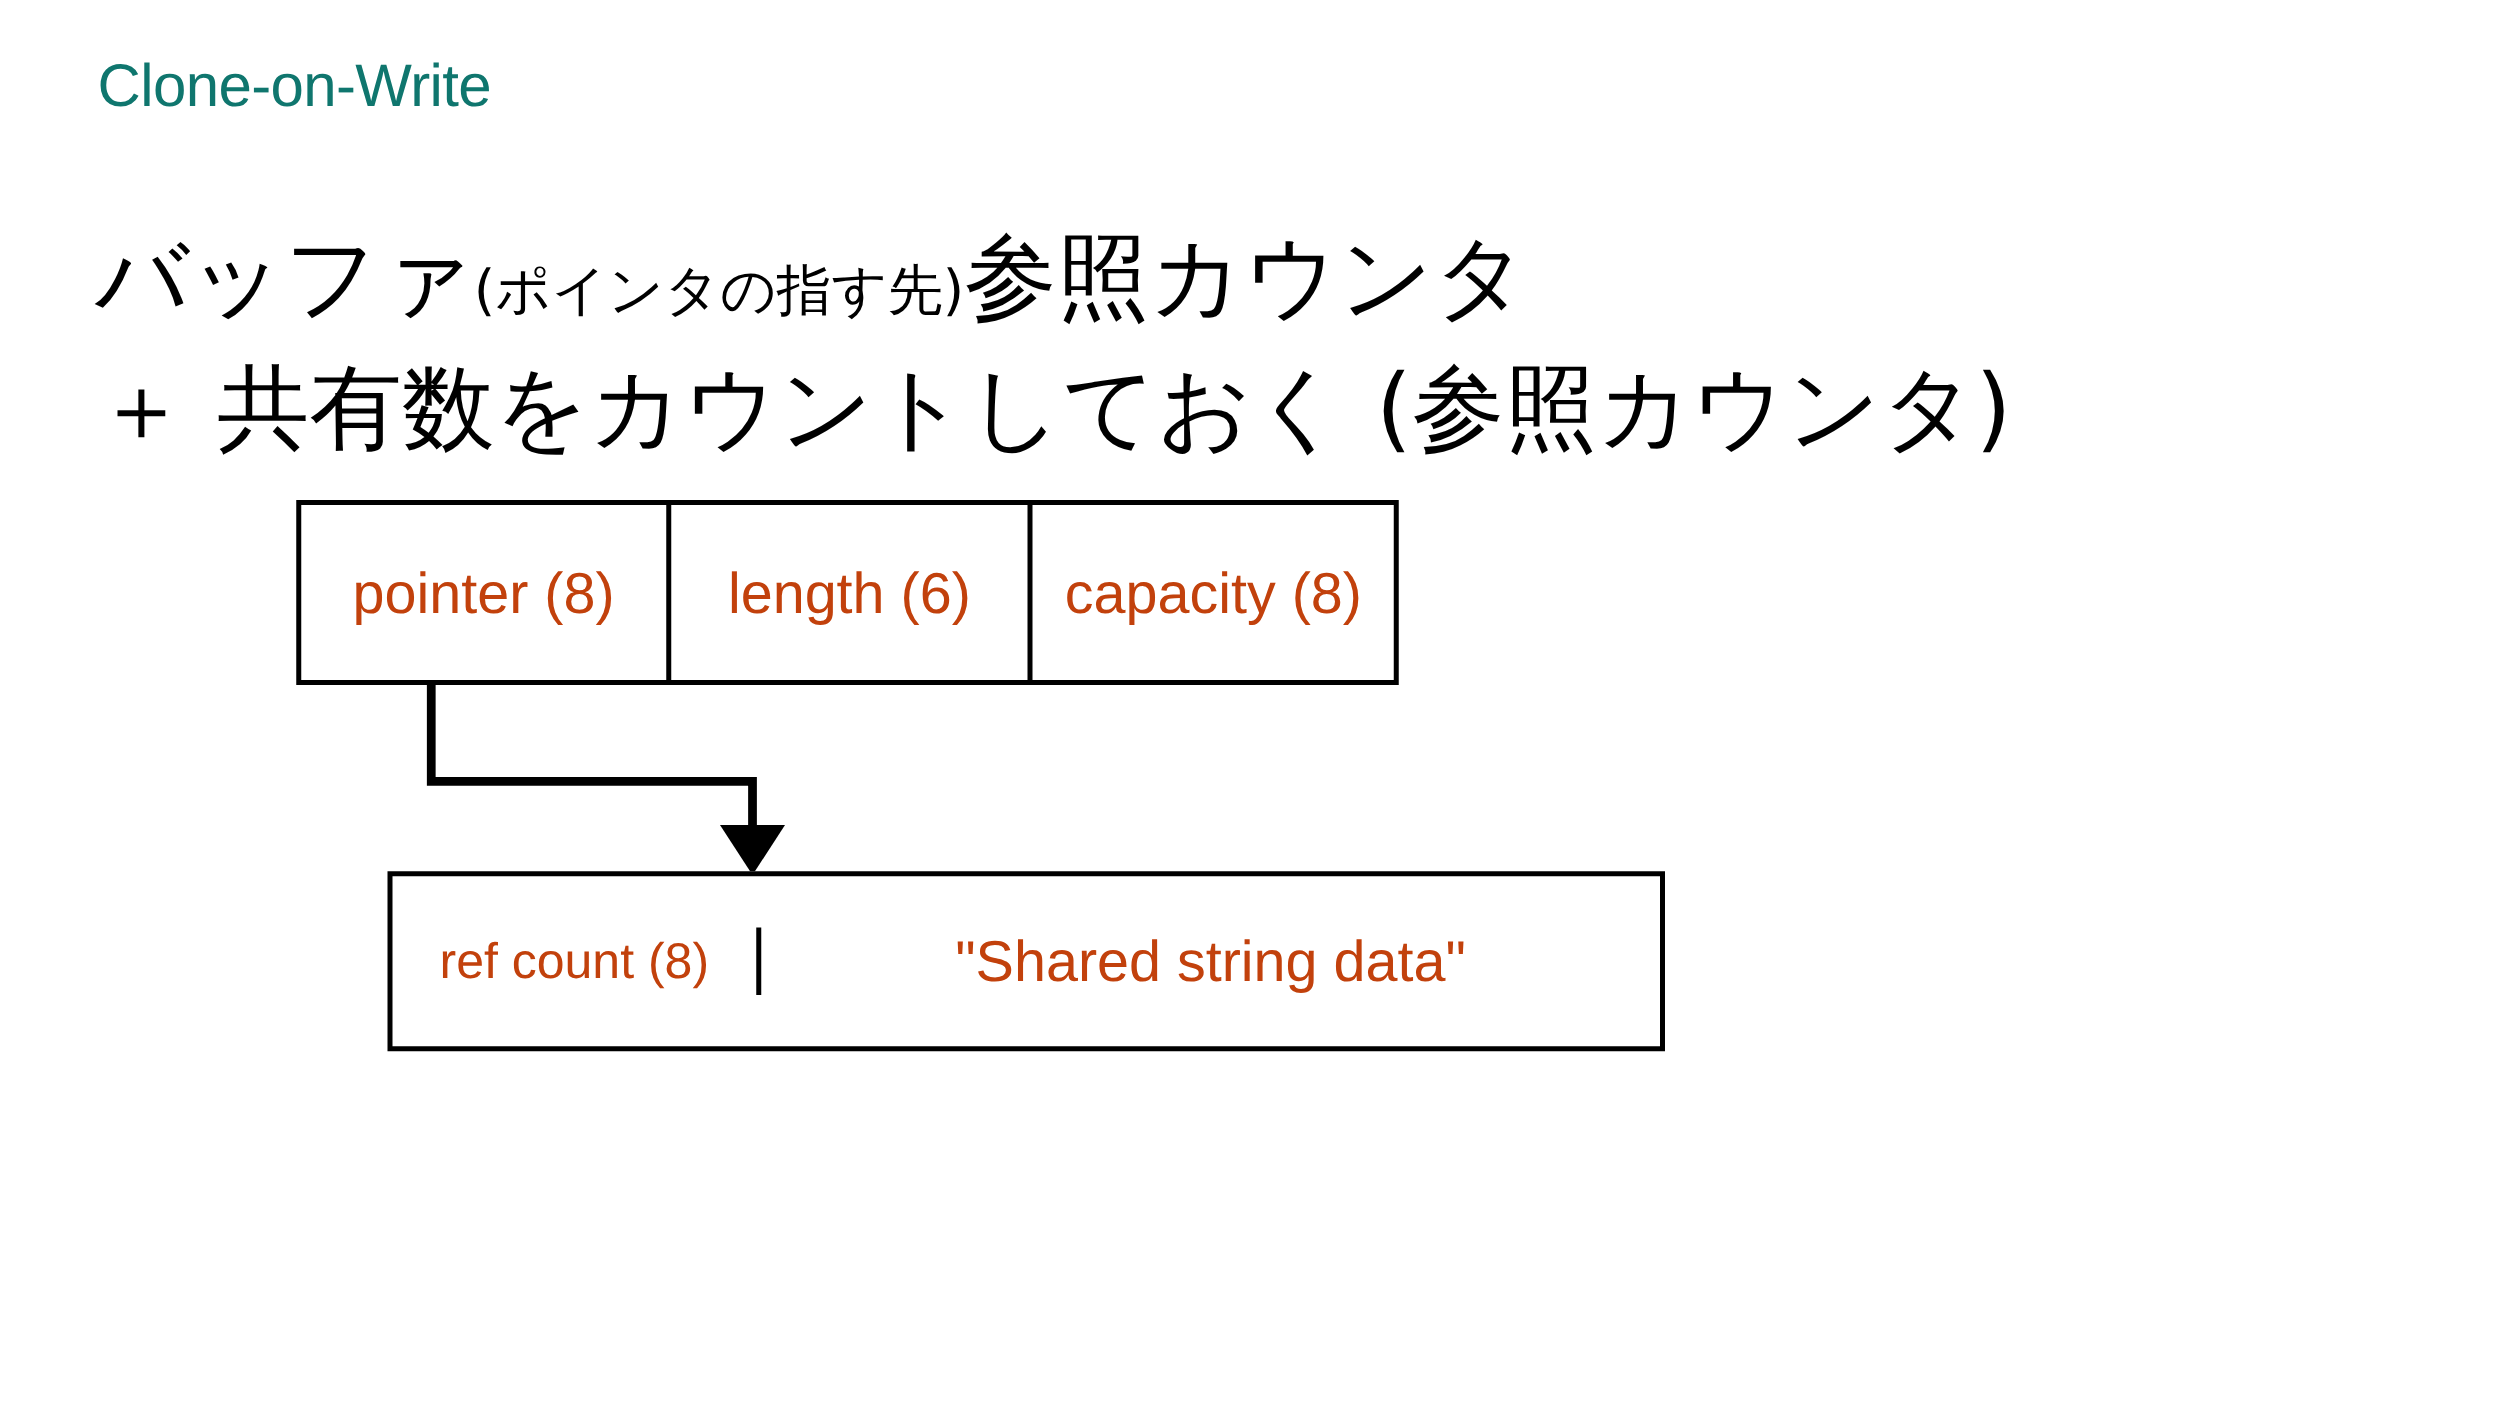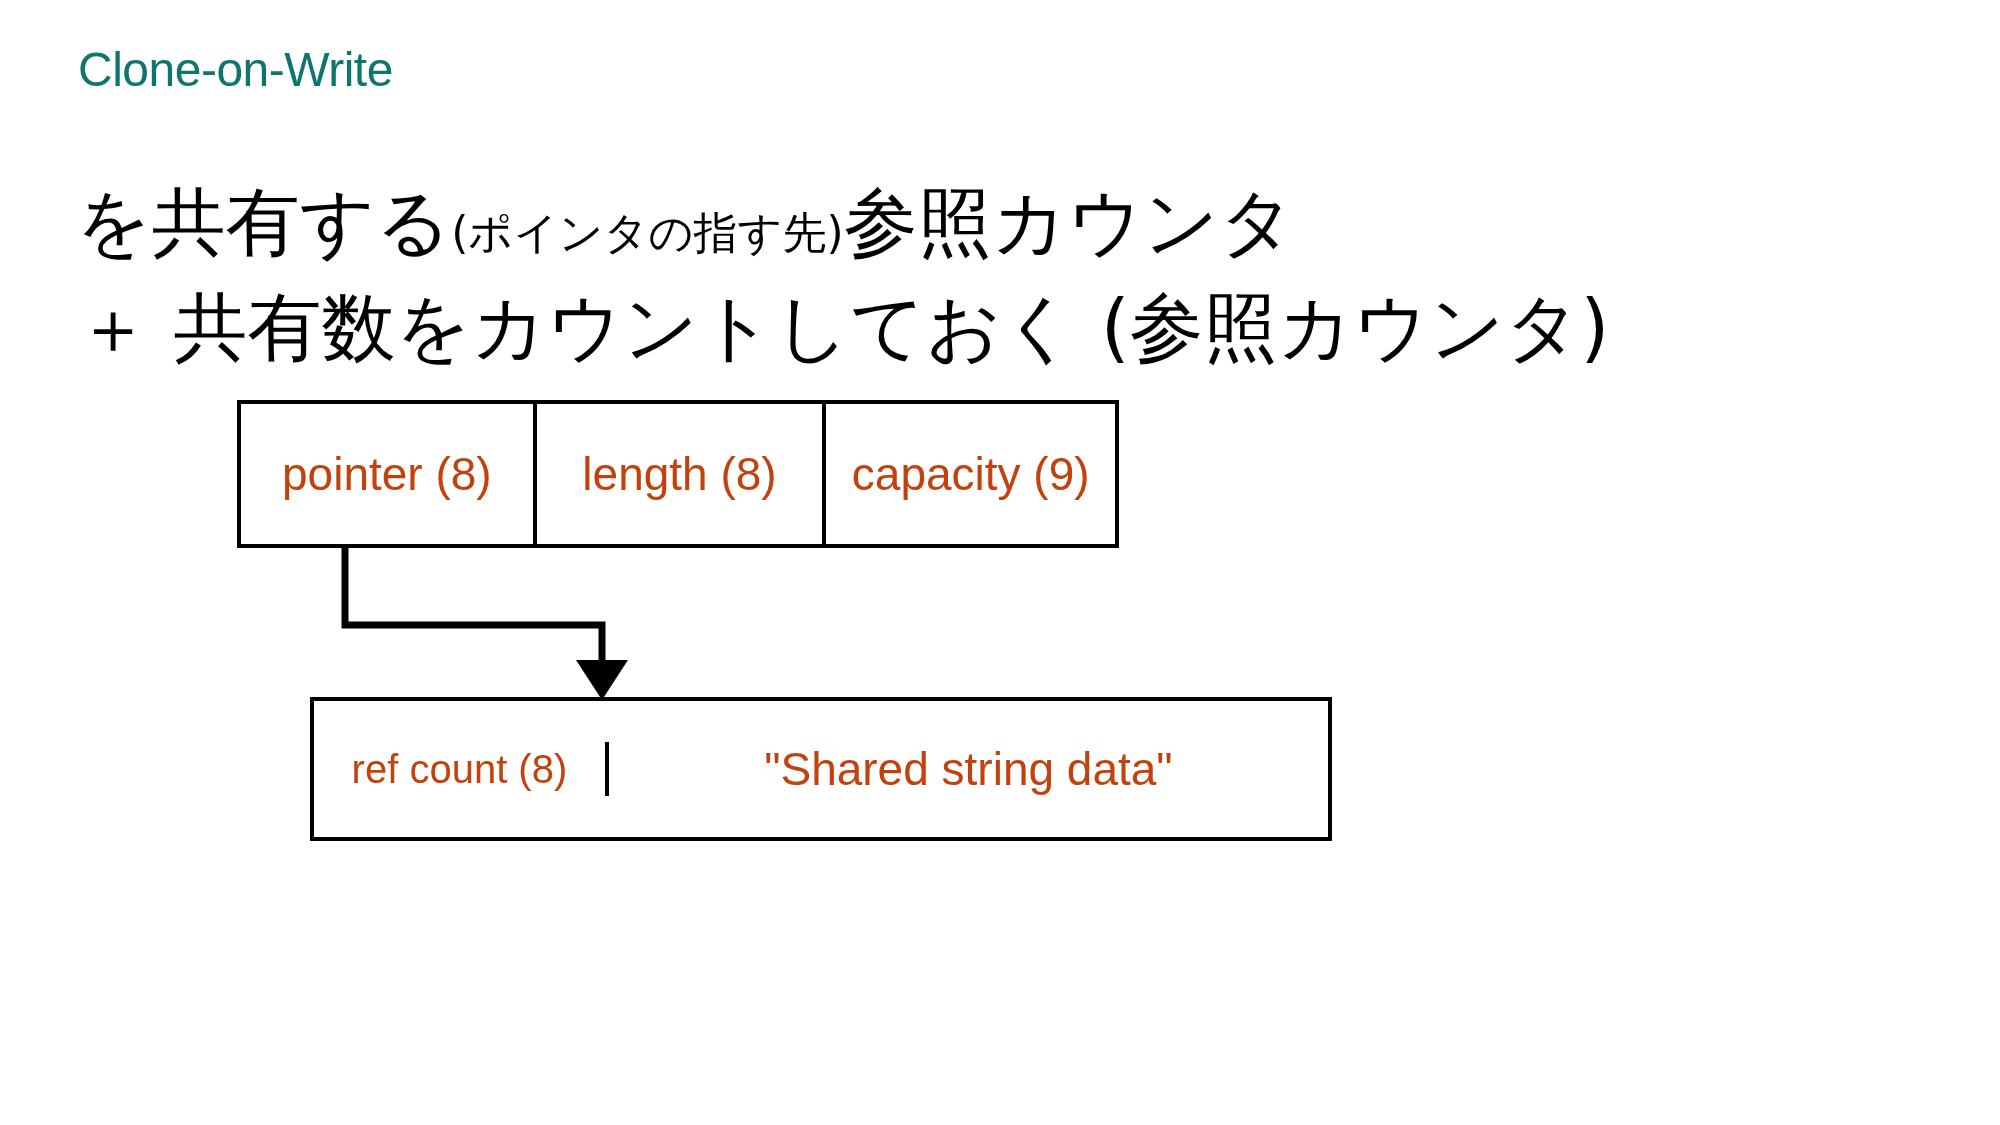--- a/index.html
+++ b/index.html
@@ -144,38 +144,38 @@
   }
 </style>
 </head>
 <body>
 
 <div id="slide">
 
   <div class="slide-title">Clone-on-Write</div>
 
   <div class="body-line body-line-1">
-    <span>を共有する</span><span class="seg-small">(ポインタの指す先)</span><span>参照カウンタ</span>
+    <span>バッファ</span><span class="seg-small">(ポインタの指す先)</span><span>参照カウンタ</span>
   </div>
 
   <div class="body-line body-line-2">
     <span class="seg-plus">＋</span><span> 共有数をカウントしておく (参照カウンタ)</span>
   </div>
 
   <div id="diagram">
 
     <svg id="connector" viewBox="0 0 2000 1125" xmlns="http://www.w3.org/2000/svg">
       <path d="M 345 548 L 345 625 L 602 625 L 602 688" fill="none" stroke="#000000" stroke-width="7"></path>
       <path d="M 576 660 L 628 660 L 602 700 Z" fill="#000000" stroke="none"></path>
     </svg>
 
     <div class="struct-box box-header">
       <div class="cell cell-pointer">pointer (8)</div>
-      <div class="cell cell-length">length (8)</div>
-      <div class="cell cell-capacity">capacity (9)</div>
+      <div class="cell cell-length">length (6)</div>
+      <div class="cell cell-capacity">capacity (8)</div>
     </div>
 
     <div class="struct-box box-buffer">
       <div class="cell cell-refcount">ref count (8)</div>
       <div class="cell cell-payload">"Shared string data"</div>
     </div>
 
   </div>
 </div>
 

